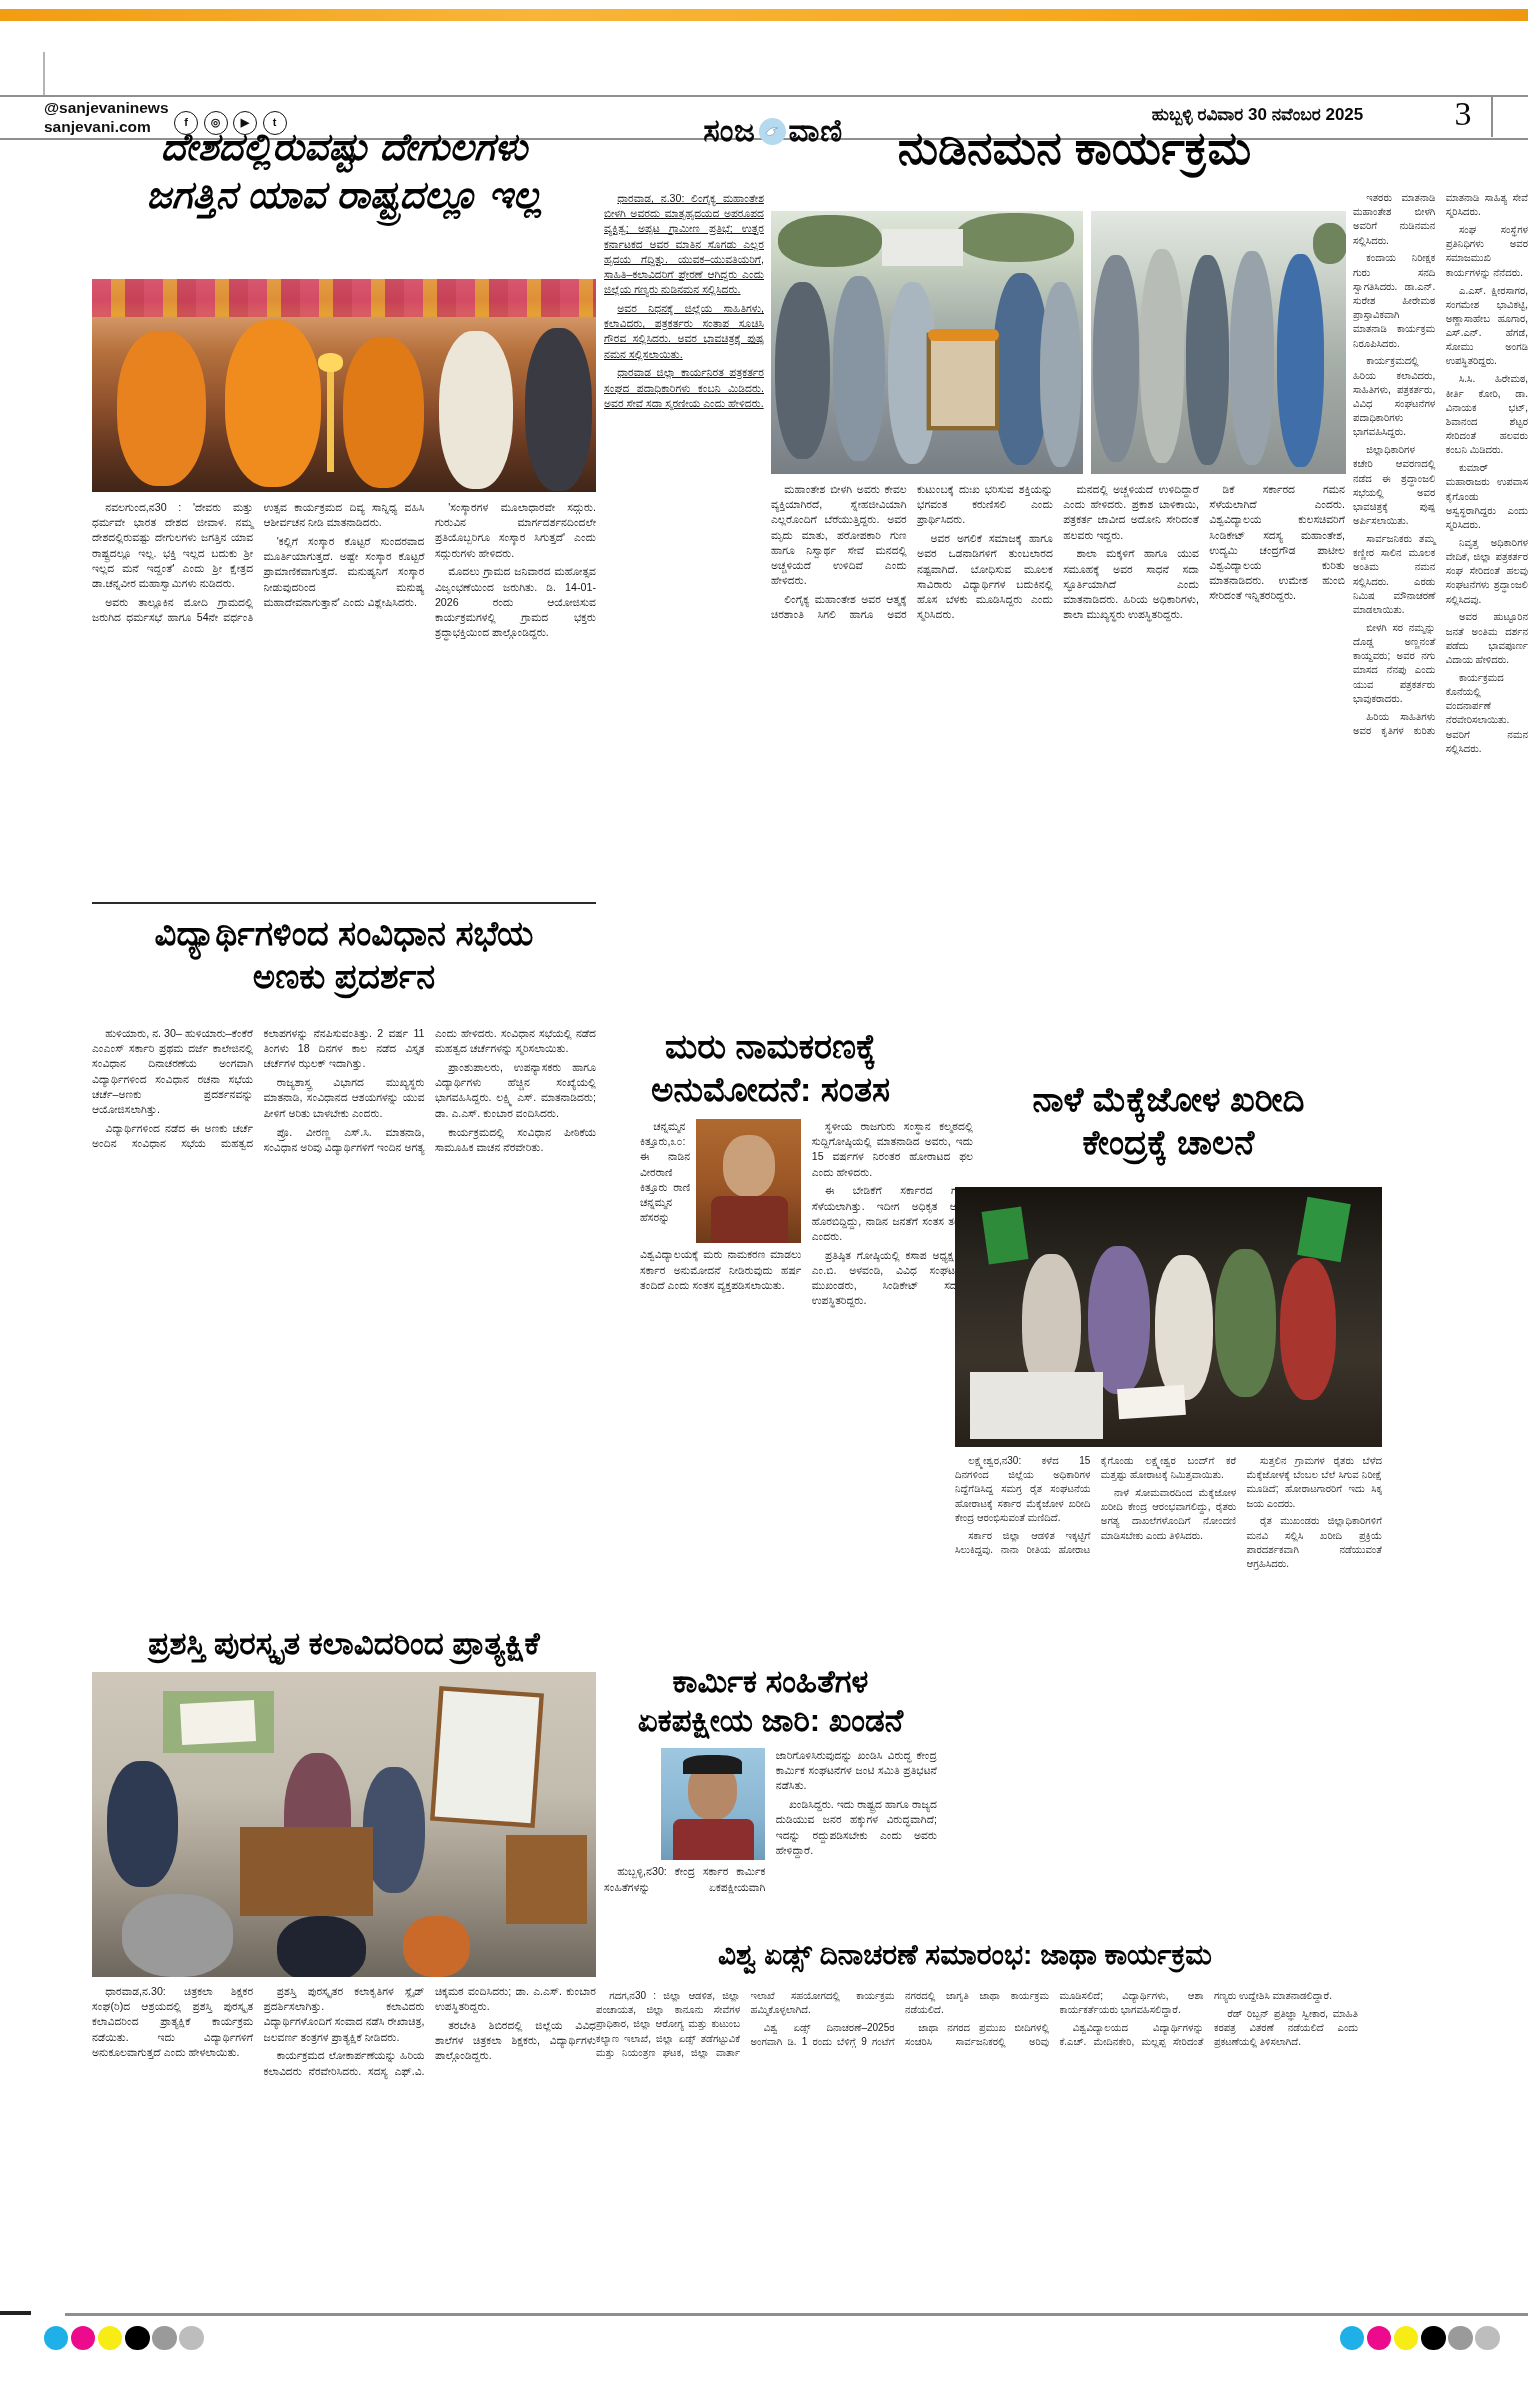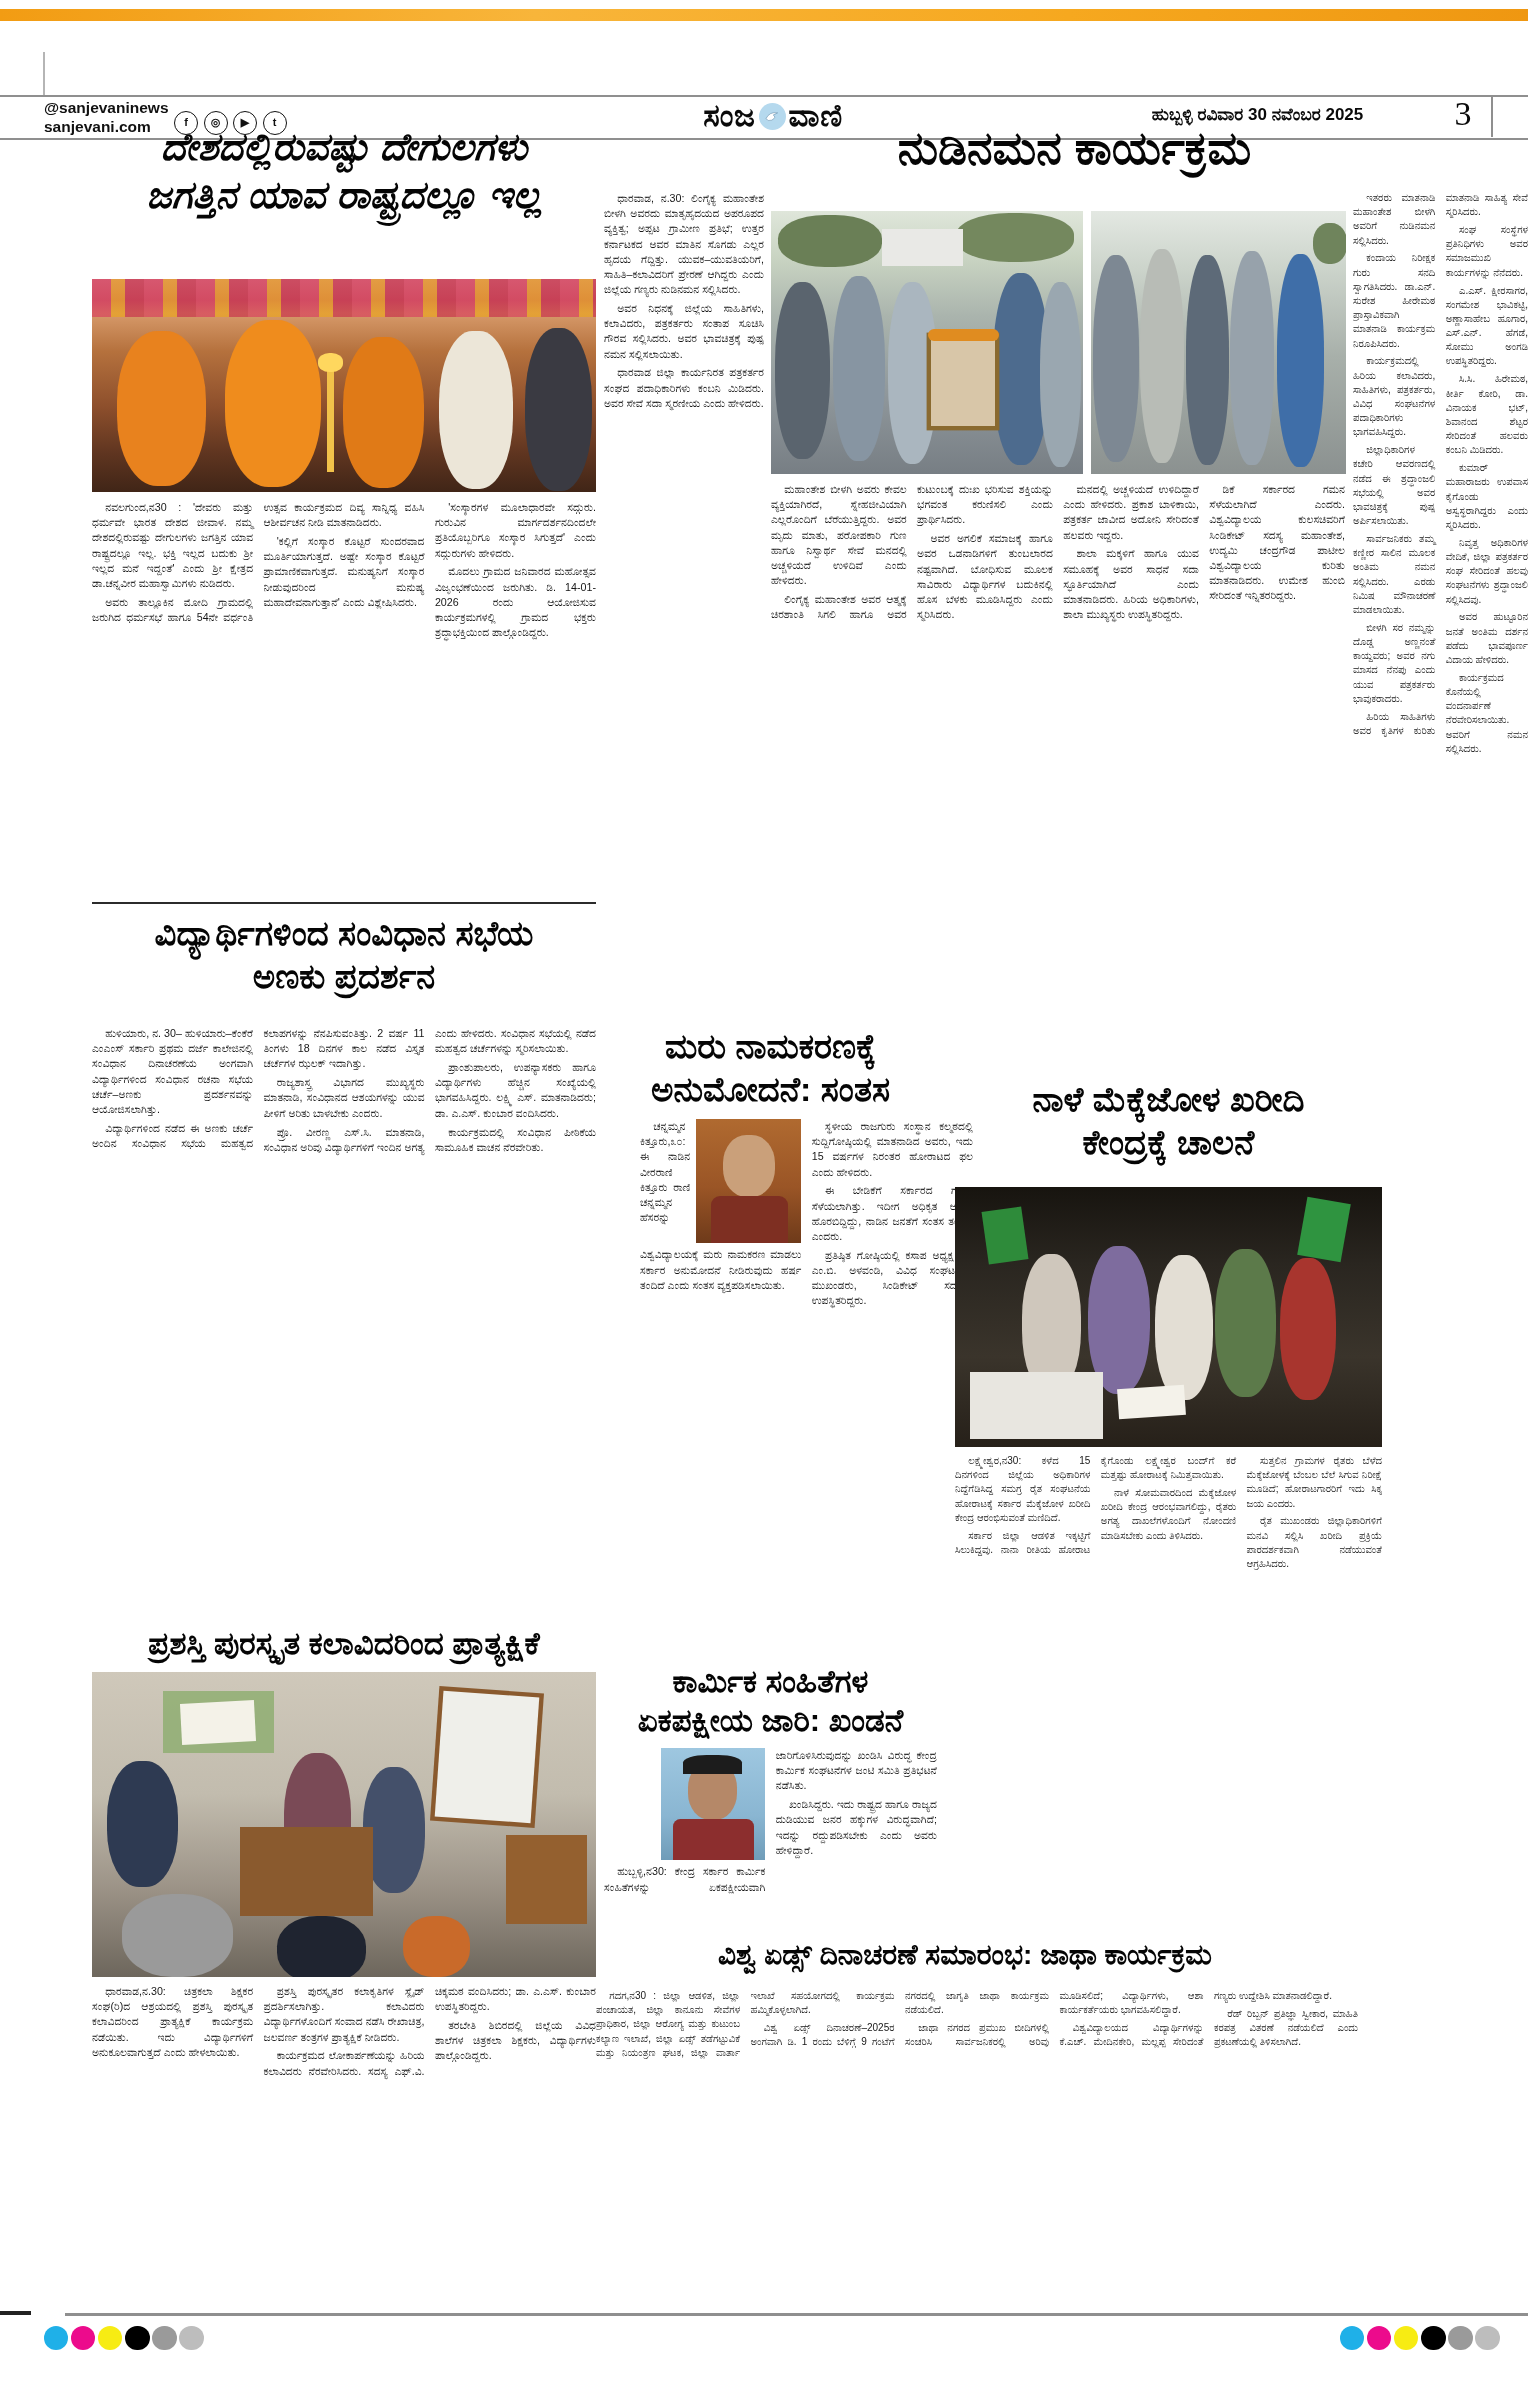--- a/index.html
+++ b/index.html
@@ -53,21 +53,21 @@
     <div>@sanjevaninews</div>
     <div>sanjevani.com</div>
   </div>
   <div class="abs" style="left:174px;top:111px;width:118px;">
     <span class="icon-circle">f</span>
     <span class="icon-circle">◎</span>
     <span class="icon-circle">▶</span>
     <span class="icon-circle">t</span>
   </div>
 
-  <div class="abs logo-wrap" style="left:651px;top:97px;width:244px;height:38px;">
+  <div class="abs logo-wrap" style="left:651px;top:112px;width:244px;height:38px;">
     <span class="logo-text">ಸಂಜ</span>
     <span class="logo-bird">
       <svg width="19" height="19" viewBox="0 0 26 26">
           <path d="M4 16 Q9 6 20 8 L14 11 Q19 14 12 18 Q7 20 4 16 Z" fill="#ffffff" stroke="#5f8aa8" stroke-width="0.8"></path>
         </svg>
     </span>
     <span class="logo-text">ವಾಣಿ</span>
   </div>
 
   <div class="abs dateline" style="left:1139px;top:105px;width:237px;">ಹುಬ್ಬಳ್ಳಿ  ರವಿವಾರ 30  ನವೆಂಬರ 2025</div>
@@ -129,21 +129,21 @@
   </div>
   <div class="abs bodytext cols3" style="left:92px;top:1984px;width:504px;height:313px;">
       <p>ಧಾರವಾಡ,ನ.30: ಚಿತ್ರಕಲಾ ಶಿಕ್ಷಕರ ಸಂಘ(ರಿ)ದ ಆಶ್ರಯದಲ್ಲಿ ಪ್ರಶಸ್ತಿ ಪುರಸ್ಕೃತ ಕಲಾವಿದರಿಂದ ಪ್ರಾತ್ಯಕ್ಷಿಕೆ ಕಾರ್ಯಕ್ರಮ ನಡೆಯಿತು. ಇದು ವಿದ್ಯಾರ್ಥಿಗಳಿಗೆ ಅನುಕೂಲವಾಗುತ್ತದೆ ಎಂದು ಹೇಳಲಾಯಿತು.</p>
       <p>ಪ್ರಶಸ್ತಿ ಪುರಸ್ಕೃತರ ಕಲಾಕೃತಿಗಳ ಸ್ಲೈಡ್ ಪ್ರದರ್ಶಿಸಲಾಗಿತ್ತು. ಕಲಾವಿದರು ವಿದ್ಯಾರ್ಥಿಗಳೊಂದಿಗೆ ಸಂವಾದ ನಡೆಸಿ ರೇಖಾಚಿತ್ರ, ಜಲವರ್ಣ ತಂತ್ರಗಳ ಪ್ರಾತ್ಯಕ್ಷಿಕೆ ನೀಡಿದರು.</p>
       <p>ಕಾರ್ಯಕ್ರಮದ ಲೋಕಾರ್ಪಣೆಯನ್ನು ಹಿರಿಯ ಕಲಾವಿದರು ನೆರವೇರಿಸಿದರು. ಸದಸ್ಯ ಎಫ್.ವಿ. ಚಿಕ್ಕಮಠ ವಂದಿಸಿದರು; ಡಾ. ಎ.ಎಸ್. ಕುಂಬಾರ ಉಪಸ್ಥಿತರಿದ್ದರು.</p>
       <p>ತರಬೇತಿ ಶಿಬಿರದಲ್ಲಿ ಜಿಲ್ಲೆಯ ವಿವಿಧ ಶಾಲೆಗಳ ಚಿತ್ರಕಲಾ ಶಿಕ್ಷಕರು, ವಿದ್ಯಾರ್ಥಿಗಳು ಪಾಲ್ಗೊಂಡಿದ್ದರು.</p>
     </div>
 
   <div class="abs headline hl-xl" style="left:621px;top:120px;width:907px;">ನುಡಿನಮನ ಕಾರ್ಯಕ್ರಮ</div>
 
-  <div class="abs bodytext" style="left:604px;top:191px;width:160px;height:825px;">
+  <div class="abs bodytext" style="left:604px;top:191px;width:160px;height:825px;text-decoration:underline;">
       <p>ಧಾರವಾಡ, ನ.30: ಲಿಂಗೈಕ್ಯ ಮಹಾಂತೇಶ ಬೀಳಗಿ ಅವರದು ಮಾತೃಹೃದಯದ ಅಪರೂಪದ ವ್ಯಕ್ತಿತ್ವ; ಅಪ್ಪಟ ಗ್ರಾಮೀಣ ಪ್ರತಿಭೆ; ಉತ್ತರ ಕರ್ನಾಟಕದ ಅವರ ಮಾತಿನ ಸೊಗಡು ಎಲ್ಲರ ಹೃದಯ ಗೆದ್ದಿತ್ತು. ಯುವಕ–ಯುವತಿಯರಿಗೆ, ಸಾಹಿತಿ–ಕಲಾವಿದರಿಗೆ ಪ್ರೇರಣೆ ಆಗಿದ್ದರು ಎಂದು ಜಿಲ್ಲೆಯ ಗಣ್ಯರು ನುಡಿನಮನ ಸಲ್ಲಿಸಿದರು.</p>
       <p>ಅವರ ನಿಧನಕ್ಕೆ ಜಿಲ್ಲೆಯ ಸಾಹಿತಿಗಳು, ಕಲಾವಿದರು, ಪತ್ರಕರ್ತರು ಸಂತಾಪ ಸೂಚಿಸಿ ಗೌರವ ಸಲ್ಲಿಸಿದರು. ಅವರ ಭಾವಚಿತ್ರಕ್ಕೆ ಪುಷ್ಪ ನಮನ ಸಲ್ಲಿಸಲಾಯಿತು.</p>
       <p>ಧಾರವಾಡ ಜಿಲ್ಲಾ ಕಾರ್ಯನಿರತ ಪತ್ರಕರ್ತರ ಸಂಘದ ಪದಾಧಿಕಾರಿಗಳು ಕಂಬನಿ ಮಿಡಿದರು. ಅವರ ಸೇವೆ ಸದಾ ಸ್ಮರಣೀಯ ಎಂದು ಹೇಳಿದರು.</p>
     </div>
 
   <div class="photo" style="left:771px;top:211px;width:312px;height:263px;background:linear-gradient(180deg,#dfe6da 0%,#c9d4c2 18%,#aab4ad 40%,#8f979b 70%,#777e84 100%);">
     <div class="blob" style="left:7.4px;top:4.4px;width:104px;height:52px;background:#6a7f56;"></div>
     <div class="blob" style="left:185px;top:1.5px;width:118px;height:49px;background:#74885e;"></div>
     <div class="rect" style="left:111px;top:18px;width:81px;height:37px;background:#e9e9e6;"></div>
     <div class="blob" style="left:4.4px;top:71px;width:55px;height:177px;background:#5a646e;"></div>

